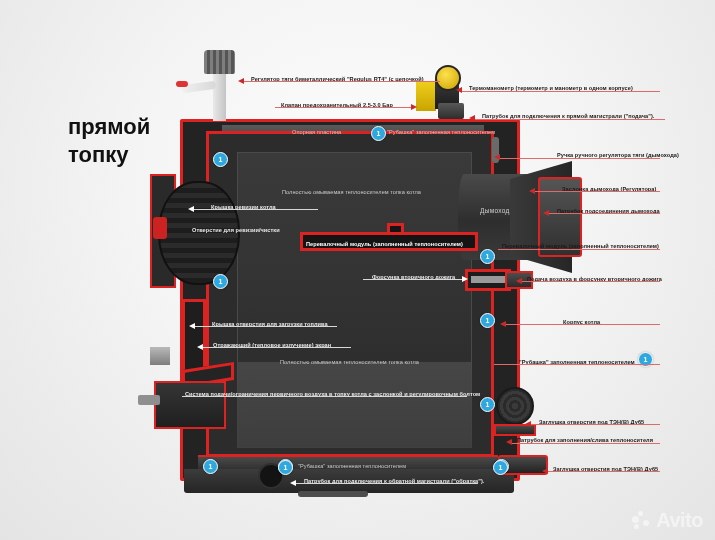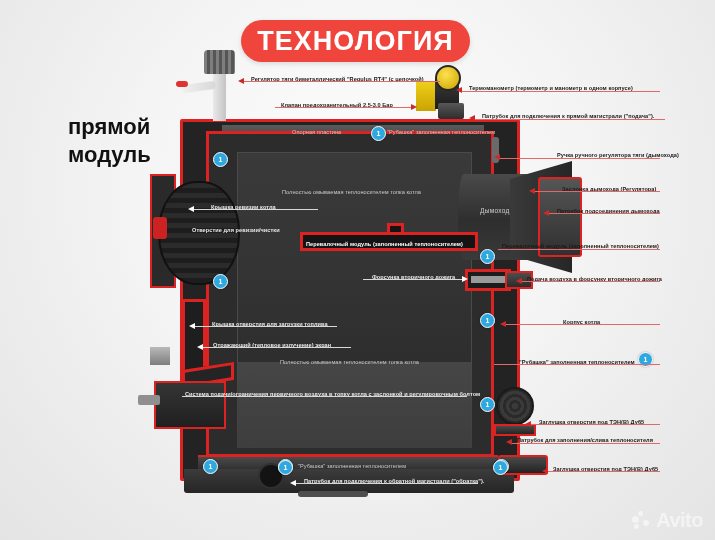--- a/index.html
+++ b/index.html
@@ -263,27 +263,24 @@
   }
   .wm-dots{position:relative;width:20px;height:20px;}
   .wm-dots i{position:absolute;background:#ffffff;border-radius:50%;display:block;}
   .wm-text{color:#ffffff;font-size:20px;font-weight:bold;letter-spacing:-.5px;}
 </style>
 </head>
 <body>
 
 <div class="stage">
 
-  <div class="title-pill">
-    <span>ТЕХНОЛОГИЯ</span>
-  </div>
 
   <div class="left-heading">
     <div>прямой</div>
-    <div>модуль</div>
+    <div>топку</div>
   </div>
 
   <div class="boiler">
 
     <div class="shell-outer"></div>
     <div class="top-plate"></div>
     <div class="shell-inner"></div>
     <div class="firebox"></div>
     <div class="firebox-lower"></div>
     <div class="bottom-plate"></div>

